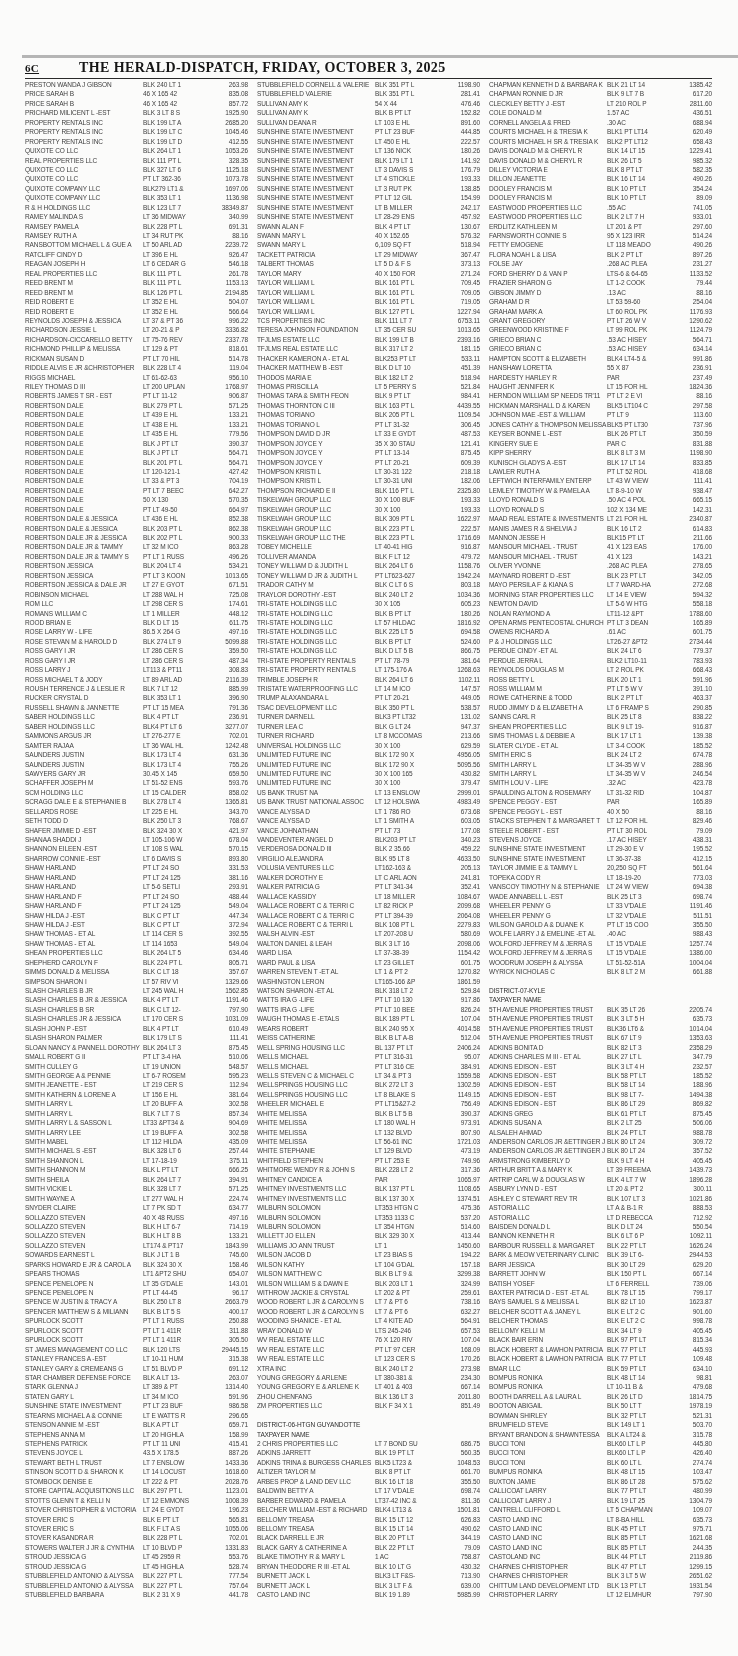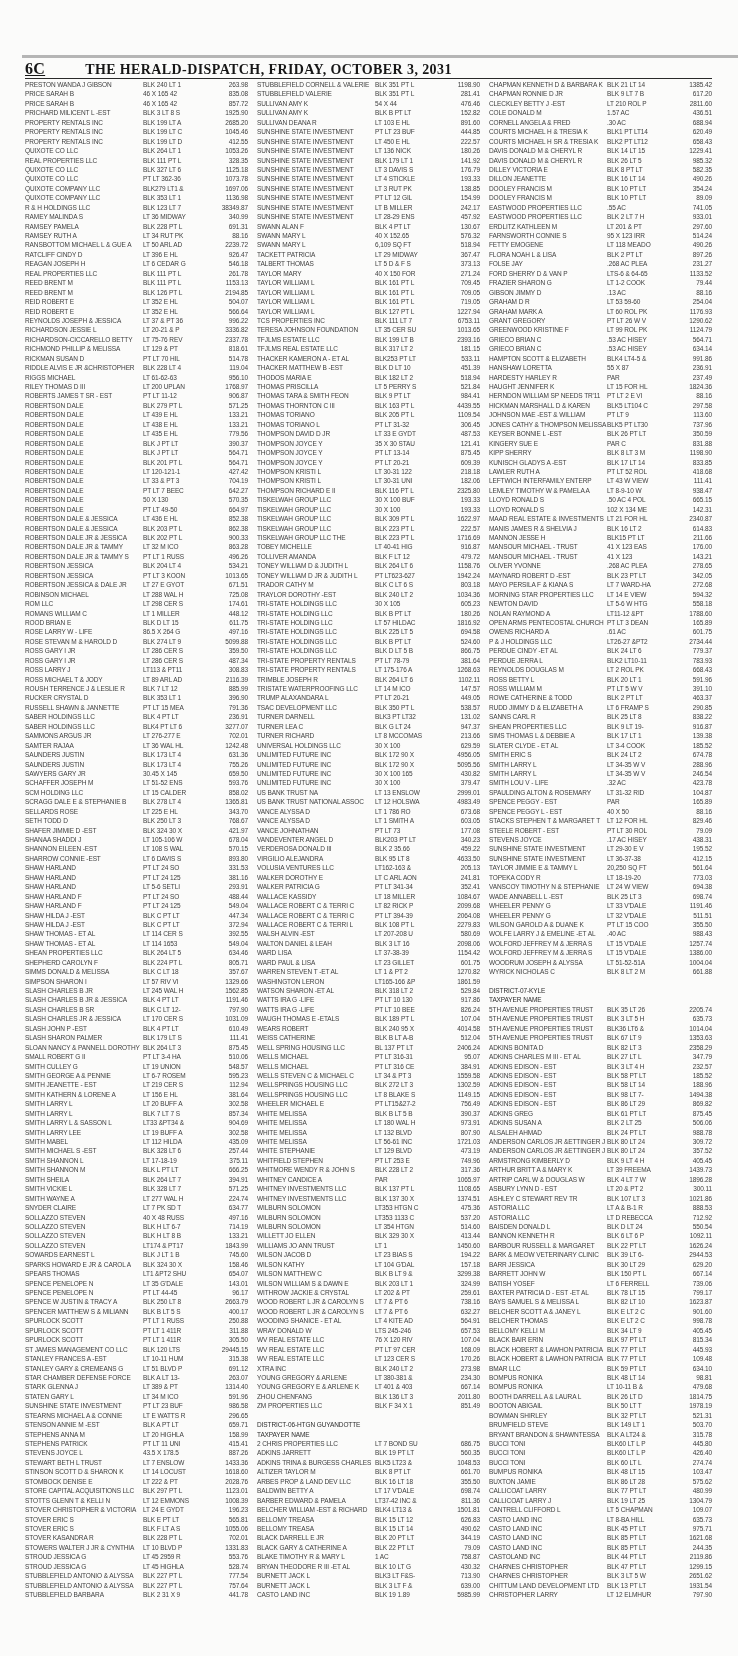--- a/index.html
+++ b/index.html
@@ -13,21 +13,21 @@
     background:#b5b5b5;
   }
   .page-header{
     position:absolute;top:60px;left:25px;right:26px;height:18px;
     border-bottom:1.5px solid #2a2a2a;
     font-family:"Liberation Serif", serif;
     color:#161616;
     display:flex;align-items:baseline;
   }
   .page-number{
-    font-size:16px;font-weight:bold;letter-spacing:.3px;text-decoration:underline;
+    font-size:11px;font-weight:bold;letter-spacing:.3px;text-decoration:underline;
   }
   .masthead{
     font-size:14px;font-weight:bold;letter-spacing:.4px;margin-left:40px;
   }
   .records{
     position:absolute;top:80px;left:25px;right:26px;
     display:flex;gap:9px;
   }
   .col{flex:1 1 0;min-width:0;}
   .row{
@@ -42,21 +42,21 @@
   .row.heading .name{flex:1 1 auto;}
   .spacer{height:9.44px;}
 </style>
 </head>
 <body>
 
 <div class="top-rule"></div>
 
 <div class="page-header">
   <span class="page-number">6C</span>
-  <span class="masthead">THE HERALD-DISPATCH, FRIDAY, OCTOBER 3, 2031</span>
+  <span class="masthead">THE HERALD-DISPATCH, FRIDAY, OCTOBER 3, 2025</span>
 </div>
 
 <div class="records">
   <div class="col">
       <div class="row">
         <span class="name">PRESTON WANDA J GIBSON</span>
         <span class="desc">BLK 240 LT 1</span>
         <span class="amt">263.98</span>
       </div>
       <div class="row">

